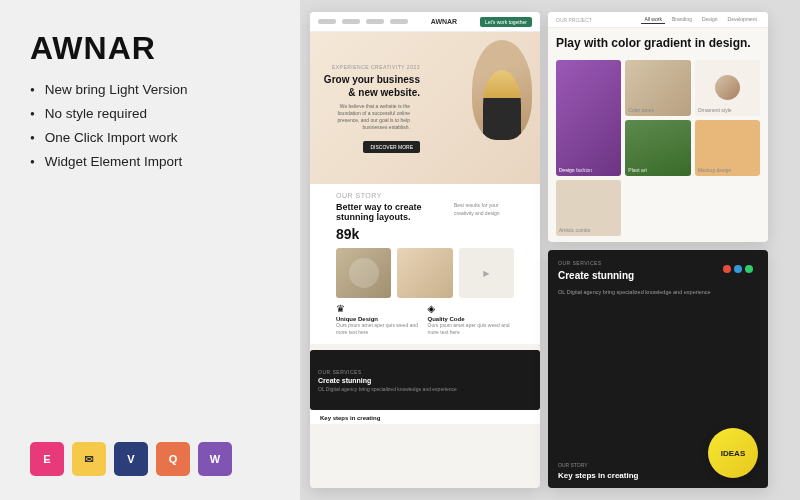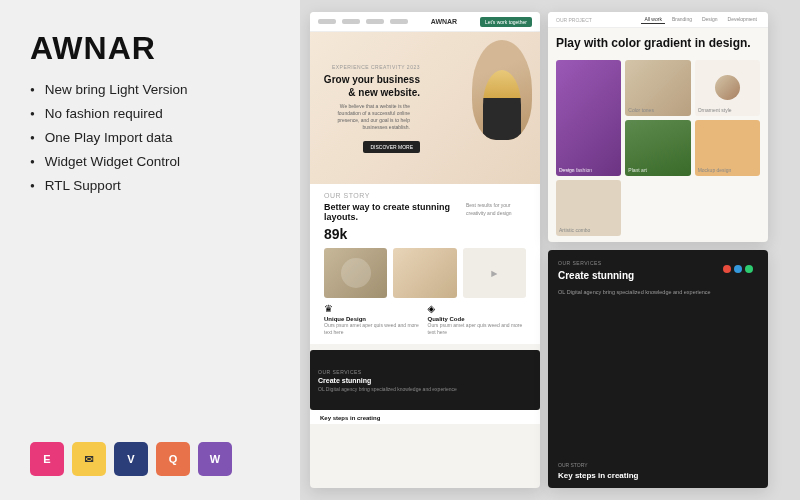--- a/index.html
+++ b/index.html
@@ -169,21 +169,21 @@
       justify-content: center;
     }
     .m1-hero-figure {
       width: 38px;
       height: 70px;
       background: linear-gradient(180deg, #e8c97a 0%, #d4a84b 40%, #2a2a2a 40%, #2a2a2a 100%);
       border-radius: 50% 50% 0 0;
     }
 
     .m1-section {
-      padding: 8px 14px;
+      padding: 8px 26px;
       background: #fff;
     }
     .m1-section-title { font-size: 7px; color: #aaa; text-transform: uppercase; letter-spacing: 0.5px; margin-bottom: 3px; }
     .m1-section-h { font-size: 9px; font-weight: 700; color: #111; margin-bottom: 4px; }
     .m1-counter { font-size: 14px; font-weight: 800; color: #111; }
     .m1-layout-row { display: flex; gap: 6px; margin-top: 6px; }
     .m1-card {
       flex: 1;
       height: 50px;
       background: #f0ece6;
@@ -286,24 +286,23 @@
   </style>
 </head>
 <body>
 
 <div class="left-panel">
   <div>
     <div class="logo">AWNAR</div>
 
     <ul class="features-list">
       <li>New bring Light Version</li>
-      <li>No fashion required</li>
-      <li>One Play Import data</li>
-      <li>Widget Widget Control</li>
-      <li>RTL Support</li>
+      <li>No style required</li>
+      <li>One Click Import work</li>
+      <li>Widget Element Import</li>
     </ul>
   </div>
 
   <div class="plugin-icons">
     <div class="plugin-icon elementor">E</div>
     <div class="plugin-icon mailchimp">✉</div>
     <div class="plugin-icon slider">V</div>
     <div class="plugin-icon contact">Q</div>
     <div class="plugin-icon woo">W</div>
   </div>
@@ -436,20 +435,21 @@
       <div class="m3-content">
         <div class="m3-label">OUR SERVICES</div>
         <div class="m3-title">Create stunning</div>
         <div class="m3-desc">OL Digital agency bring specialized knowledge and experience</div>
       </div>
       <div class="m3-bottom">
         <div class="m3-bottom-label">OUR STORY</div>
         <div class="m3-bottom-title">Key steps in creating</div>
       </div>
 
+      <div class="ideas-badge">IDEAS</div>
 
       <div class="ideas-dots">
         <div class="ideas-dot" style="background:#e74c3c;"></div>
         <div class="ideas-dot" style="background:#3498db;"></div>
         <div class="ideas-dot" style="background:#2ecc71;"></div>
       </div>
     </div>
 
   </div>
 

